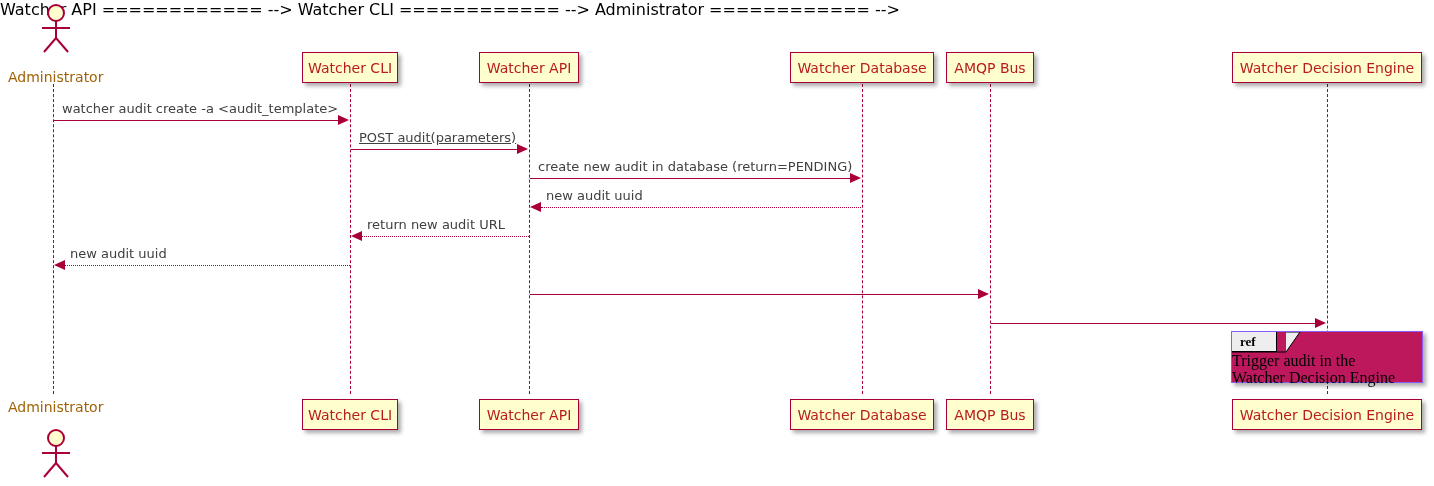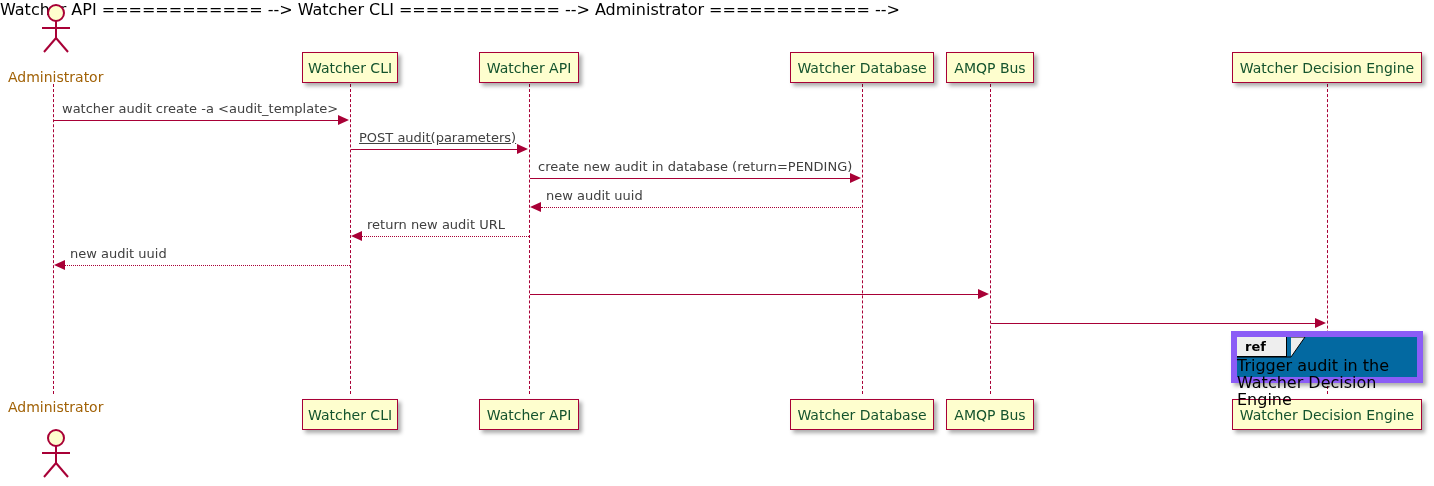--- a/index.html
+++ b/index.html
@@ -31,21 +31,21 @@
     position: absolute;
     box-sizing: border-box;
     background: #FEFECE;
     border: 1px solid #A80036;
     box-shadow: 3px 3px 4px rgba(0,0,0,0.33);
     height: 31px;
     display: flex;
     align-items: center;
     justify-content: center;
     font-size: 14px;
-    color: #14532d;
+    color: #b91c1c;
     white-space: nowrap;
     padding: 0 10px;
   }
   
   .actor-wrap {
     position: absolute;
     width: 46px;
     height: 52px;
   }
   .actor-label {
@@ -81,23 +81,24 @@
   }
   .arrowhead.left {
     border-top: 5px solid transparent;
     border-bottom: 5px solid transparent;
     border-right: 11px solid #A80036;
   }
   
   .ref-box {
     position: absolute;
     box-sizing: border-box;
-    background: #0369a1;
-    border: 6px solid #8b5cf6;
+    background: #be185d;
+    border: 1px solid #8b5cf6;
     box-shadow: 3px 3px 4px rgba(0,0,0,0.33);
+    font-family: Liberation Serif, serif;
   }
   .ref-tab {
     position: absolute;
     left: 0;
     top: 0;
     height: 19px;
     background: #EEEEEE;
     border-right: 1px solid #000000;
     border-bottom: 1px solid #000000;
     display: flex;

